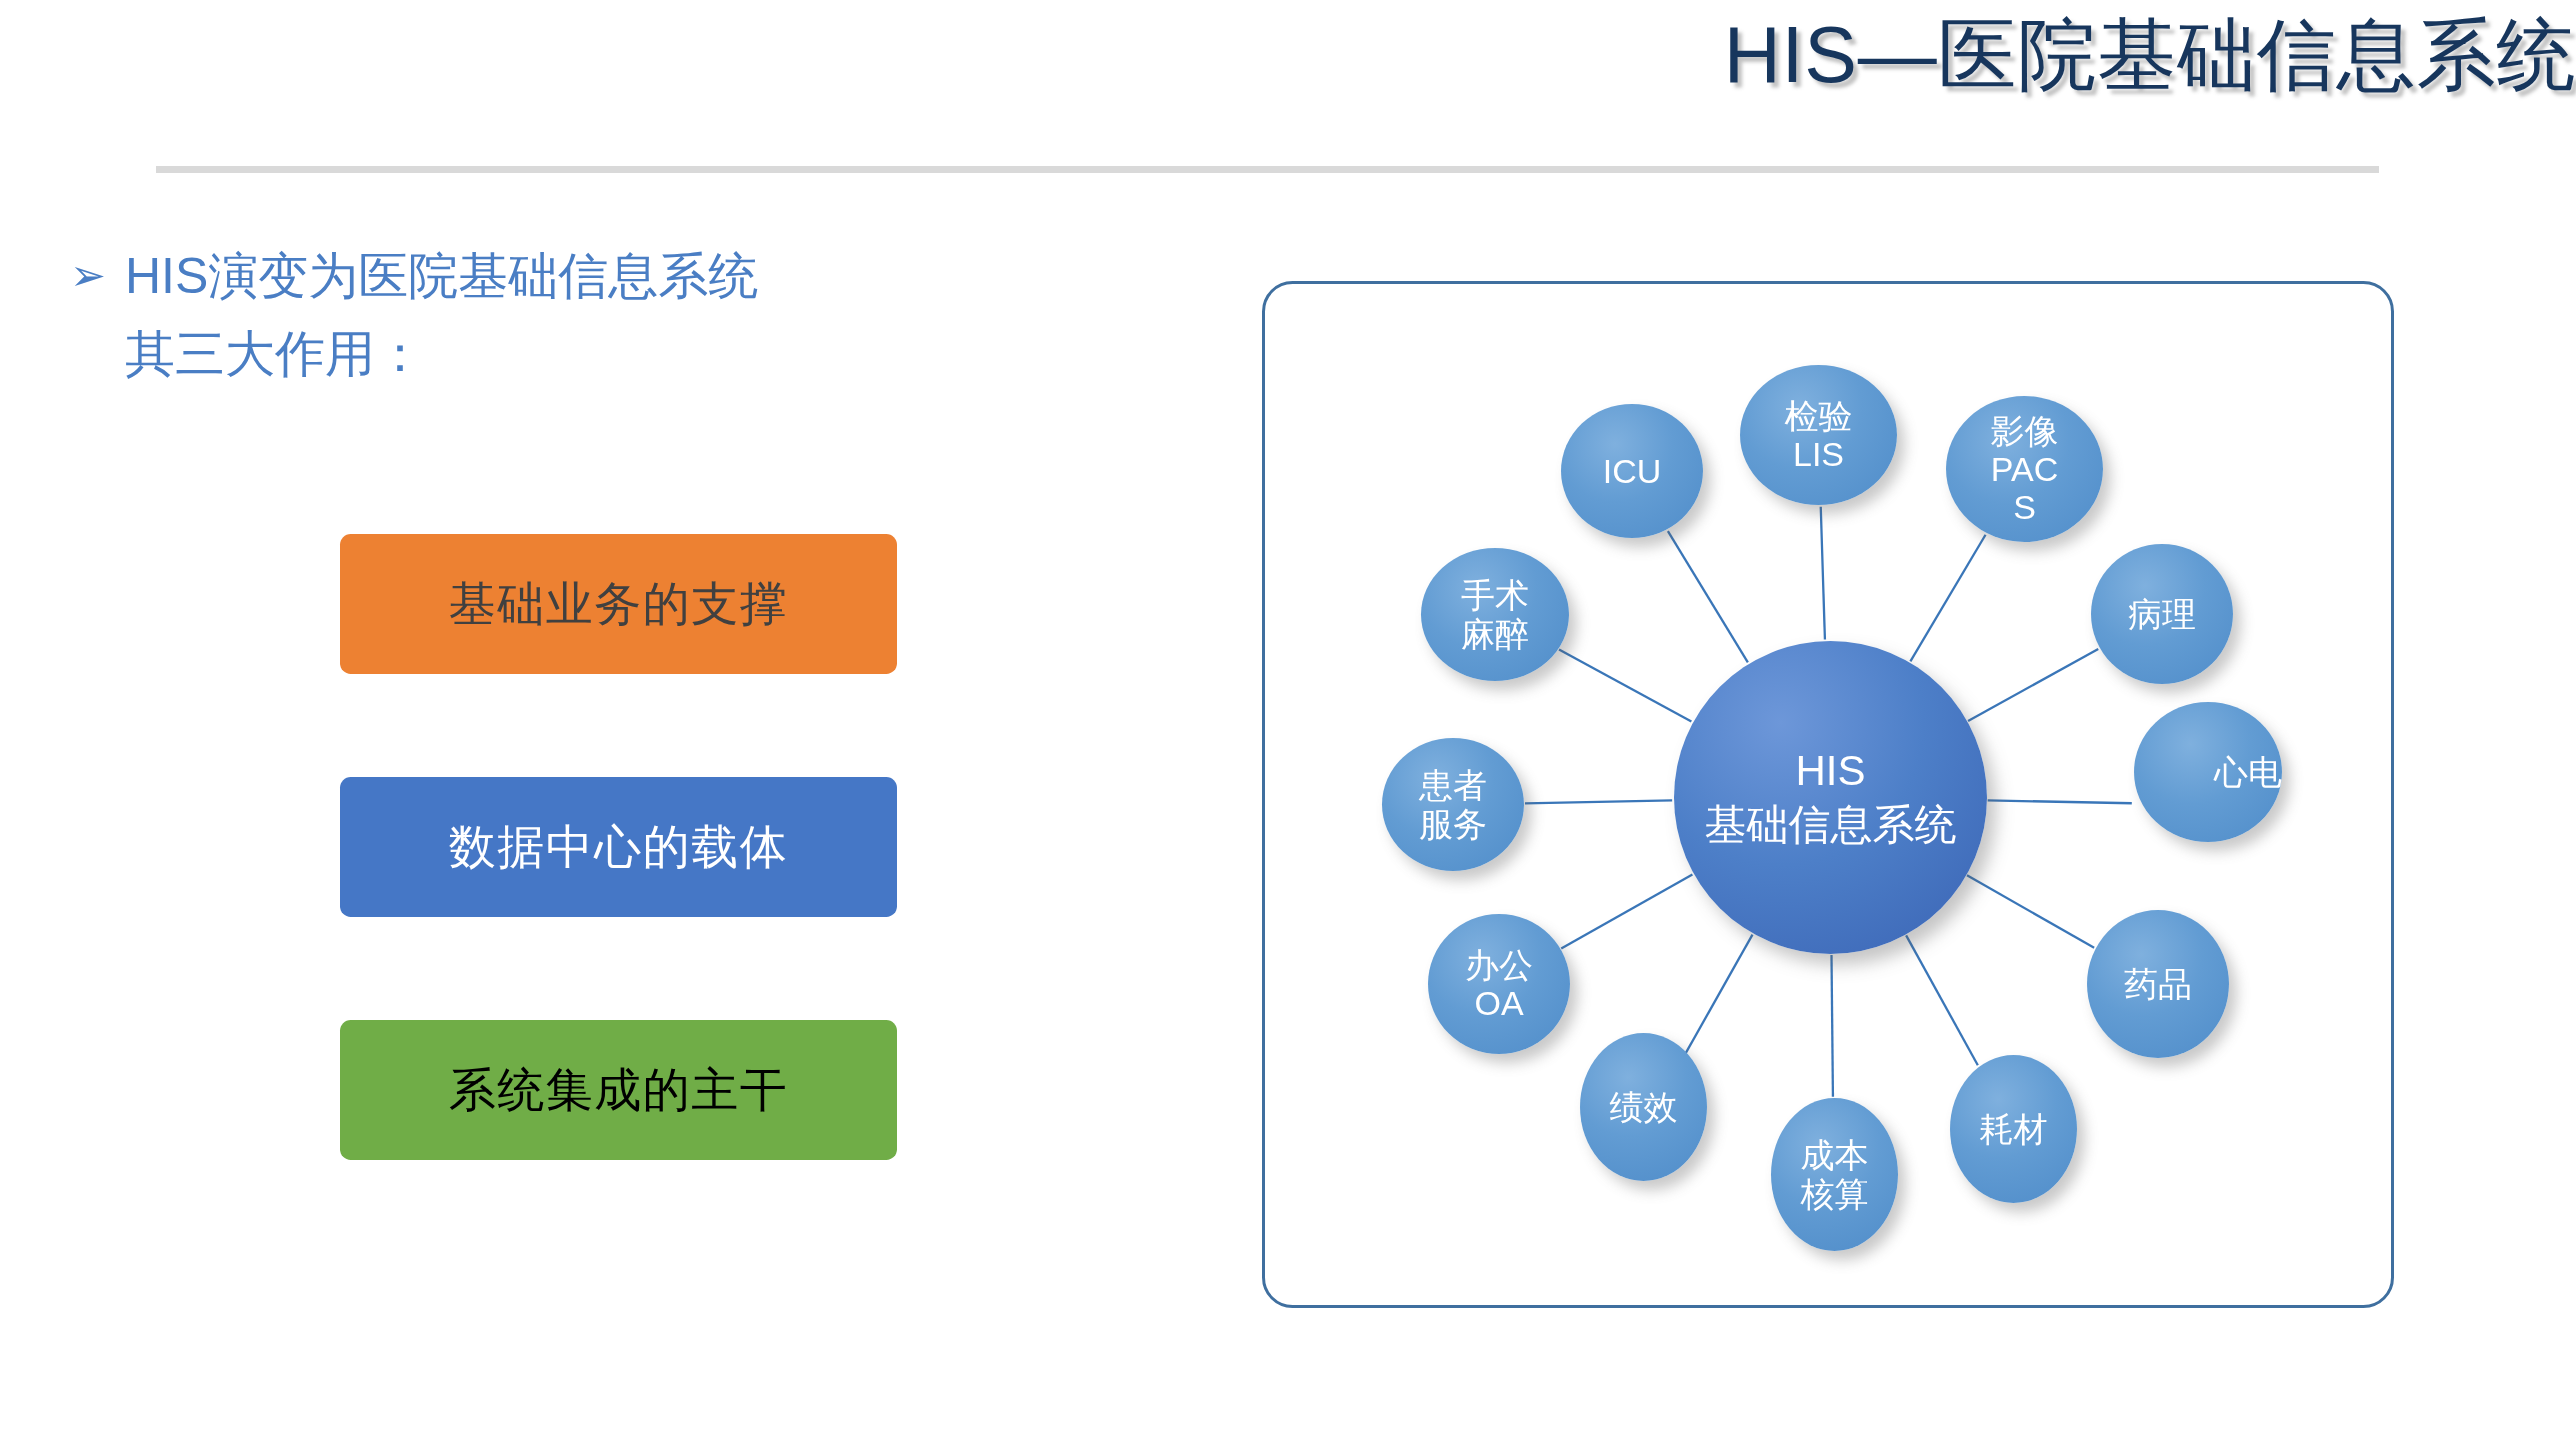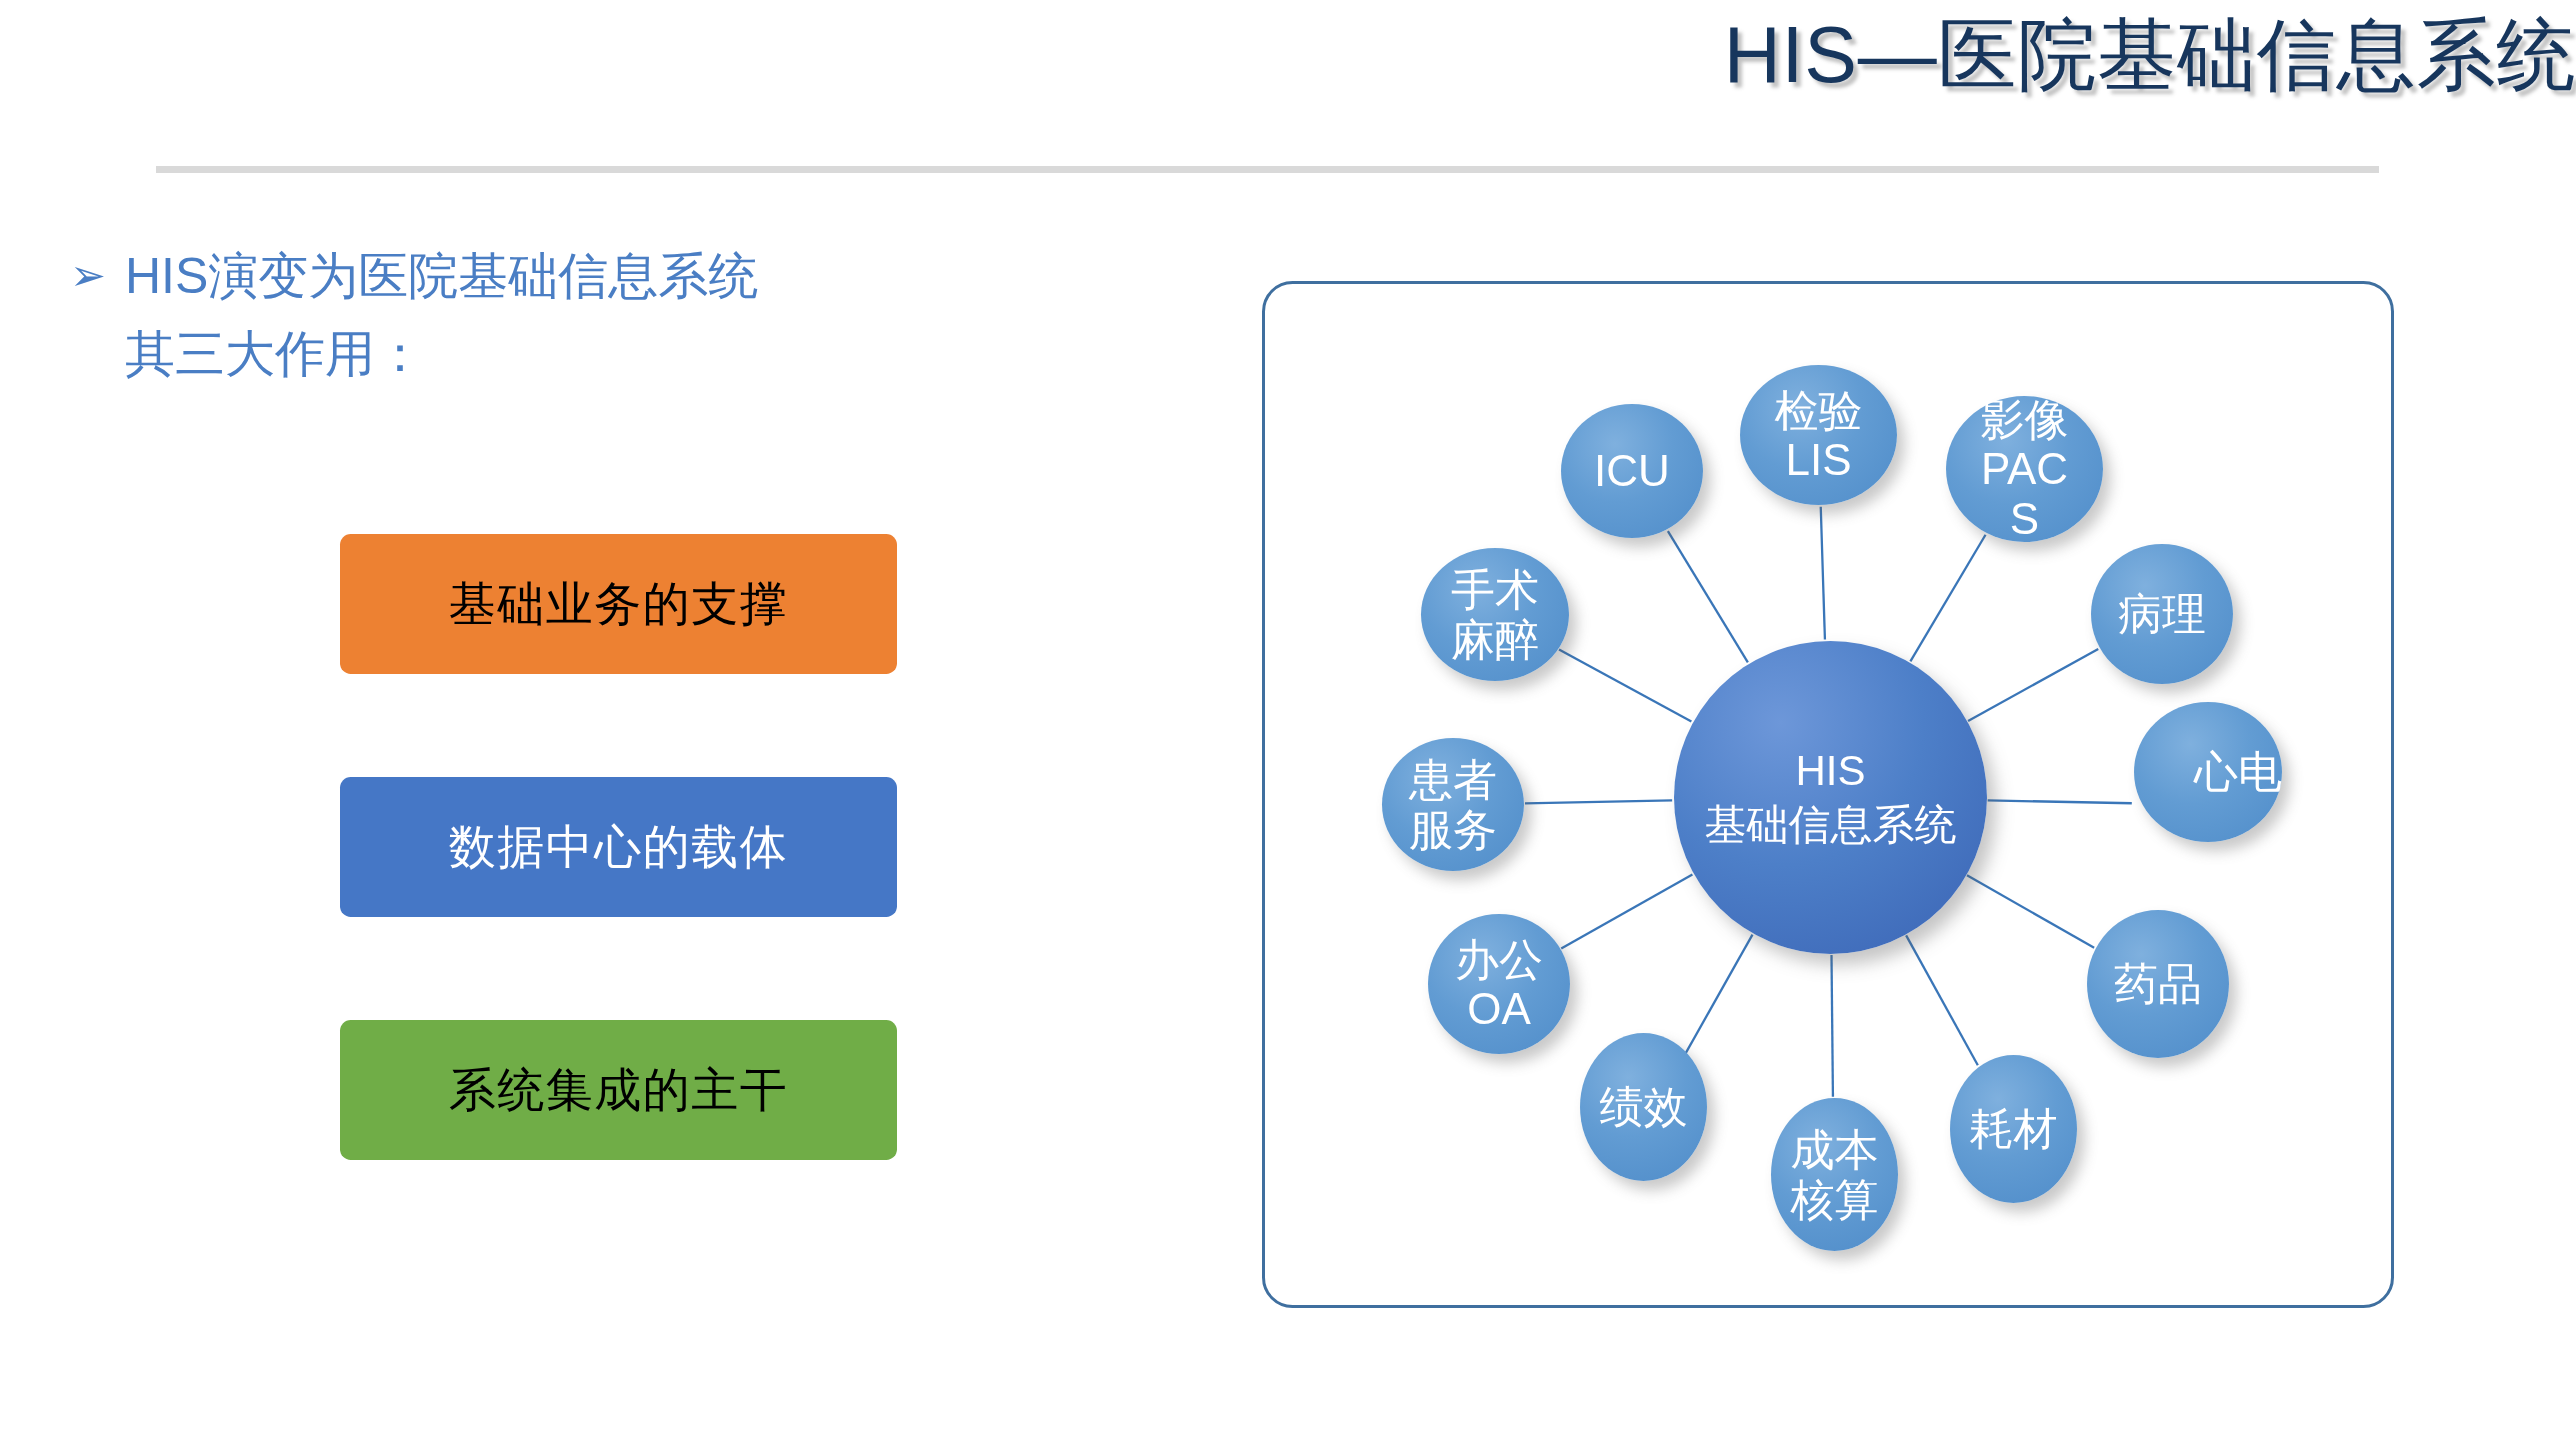--- a/index.html
+++ b/index.html
@@ -111,21 +111,21 @@
     align-items: center;
     justify-content: center;
     text-align: center;
     color: #ffffff;
     border-radius: 50%;
     box-sizing: border-box;
   }
   .node-satellite {
     background: radial-gradient(circle at 38% 30%, #7fb0de 0%, #629cd3 45%, #4f8cc9 100%);
     box-shadow: 7.6px 9.2px 13.7px rgba(90,90,90,0.33);
-    font-size: 44px;
+    font-size: 34px;
     line-height: 1.12;
   }
   .node-hub {
     background: radial-gradient(circle at 34% 26%, #6d97d9 0%, #4d7fc8 46%, #3a63b4 100%);
     box-shadow: 9.2px 10.7px 17px rgba(90,90,90,0.35);
     font-size: 42px;
     line-height: 1.28;
   }
   .node-label { display: block; }
 </style>
@@ -141,21 +141,21 @@
     <span class="bullet-marker" style="color: rgb(74, 126, 196);">➢</span>
     <span class="bullet-text">HIS演变为医院基础信息系统</span>
   </div>
   <div class="bullet-line indented second" style="color: rgb(74, 126, 196);">
     <span class="bullet-marker" style="color: rgb(74, 126, 196);">➢</span>
     <span class="bullet-text">其三大作用：</span>
   </div>
 </div>
 
 <div id="feature-boxes">
-  <div class="feature-box" style="background: rgb(237, 129, 50); color: #000000;">
+  <div class="feature-box" style="background: rgb(237, 129, 50); color: #404040;">
     <span>基础业务的支撑</span>
   </div>
   <div class="feature-box" style="background: rgb(69, 119, 198); color: rgb(255, 255, 255);">
     <span>数据中心的载体</span>
   </div>
   <div class="feature-box" style="background: rgb(112, 173, 71); color: #000000;">
     <span>系统集成的主干</span>
   </div>
 </div>
 

